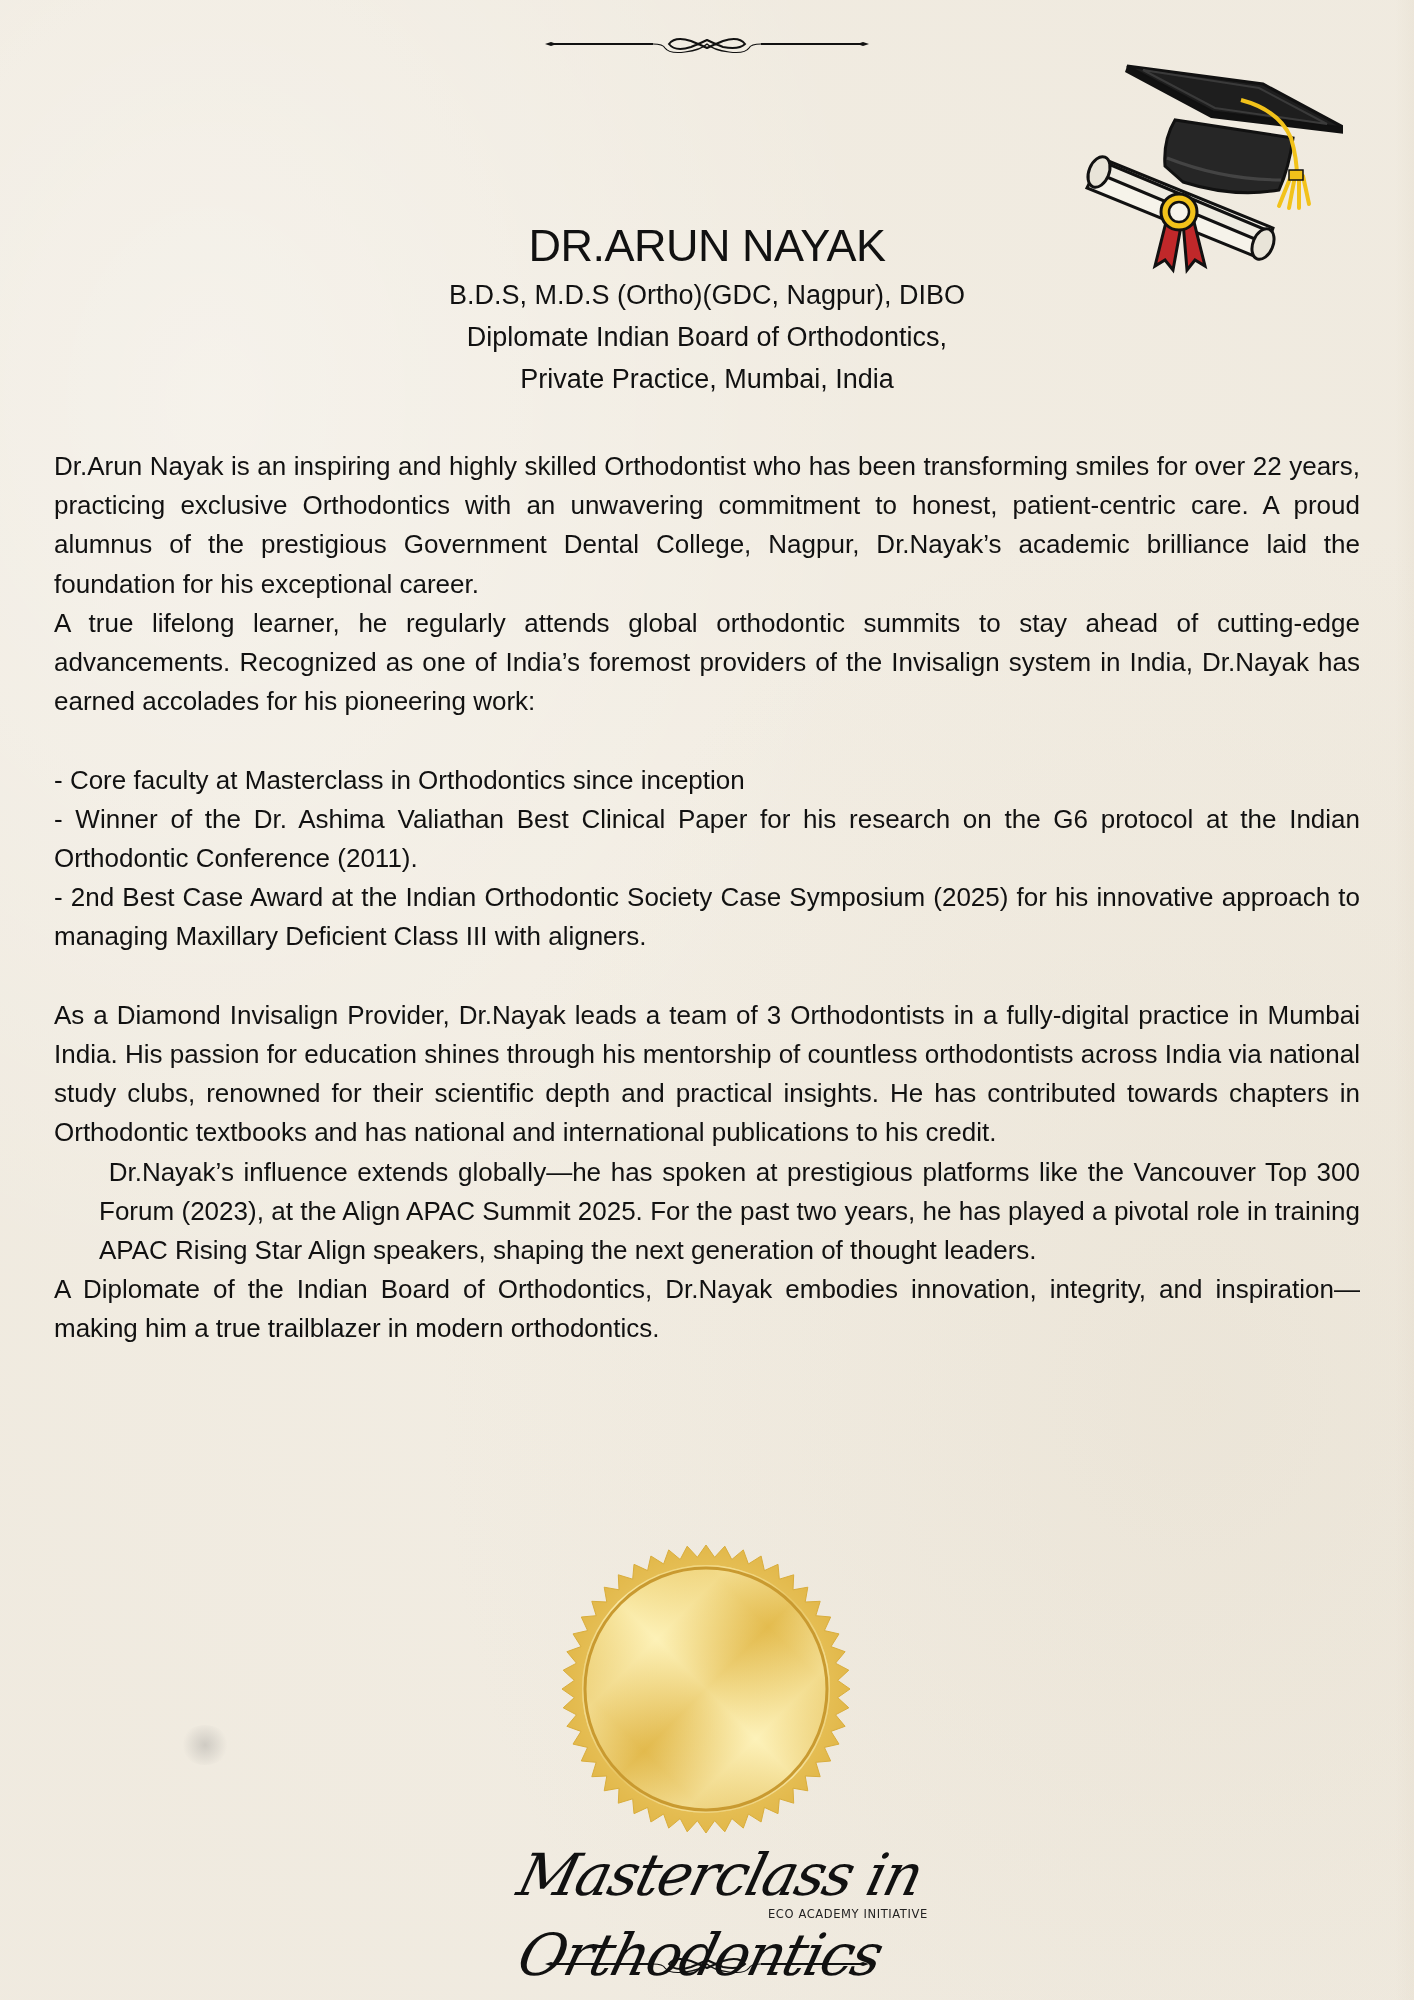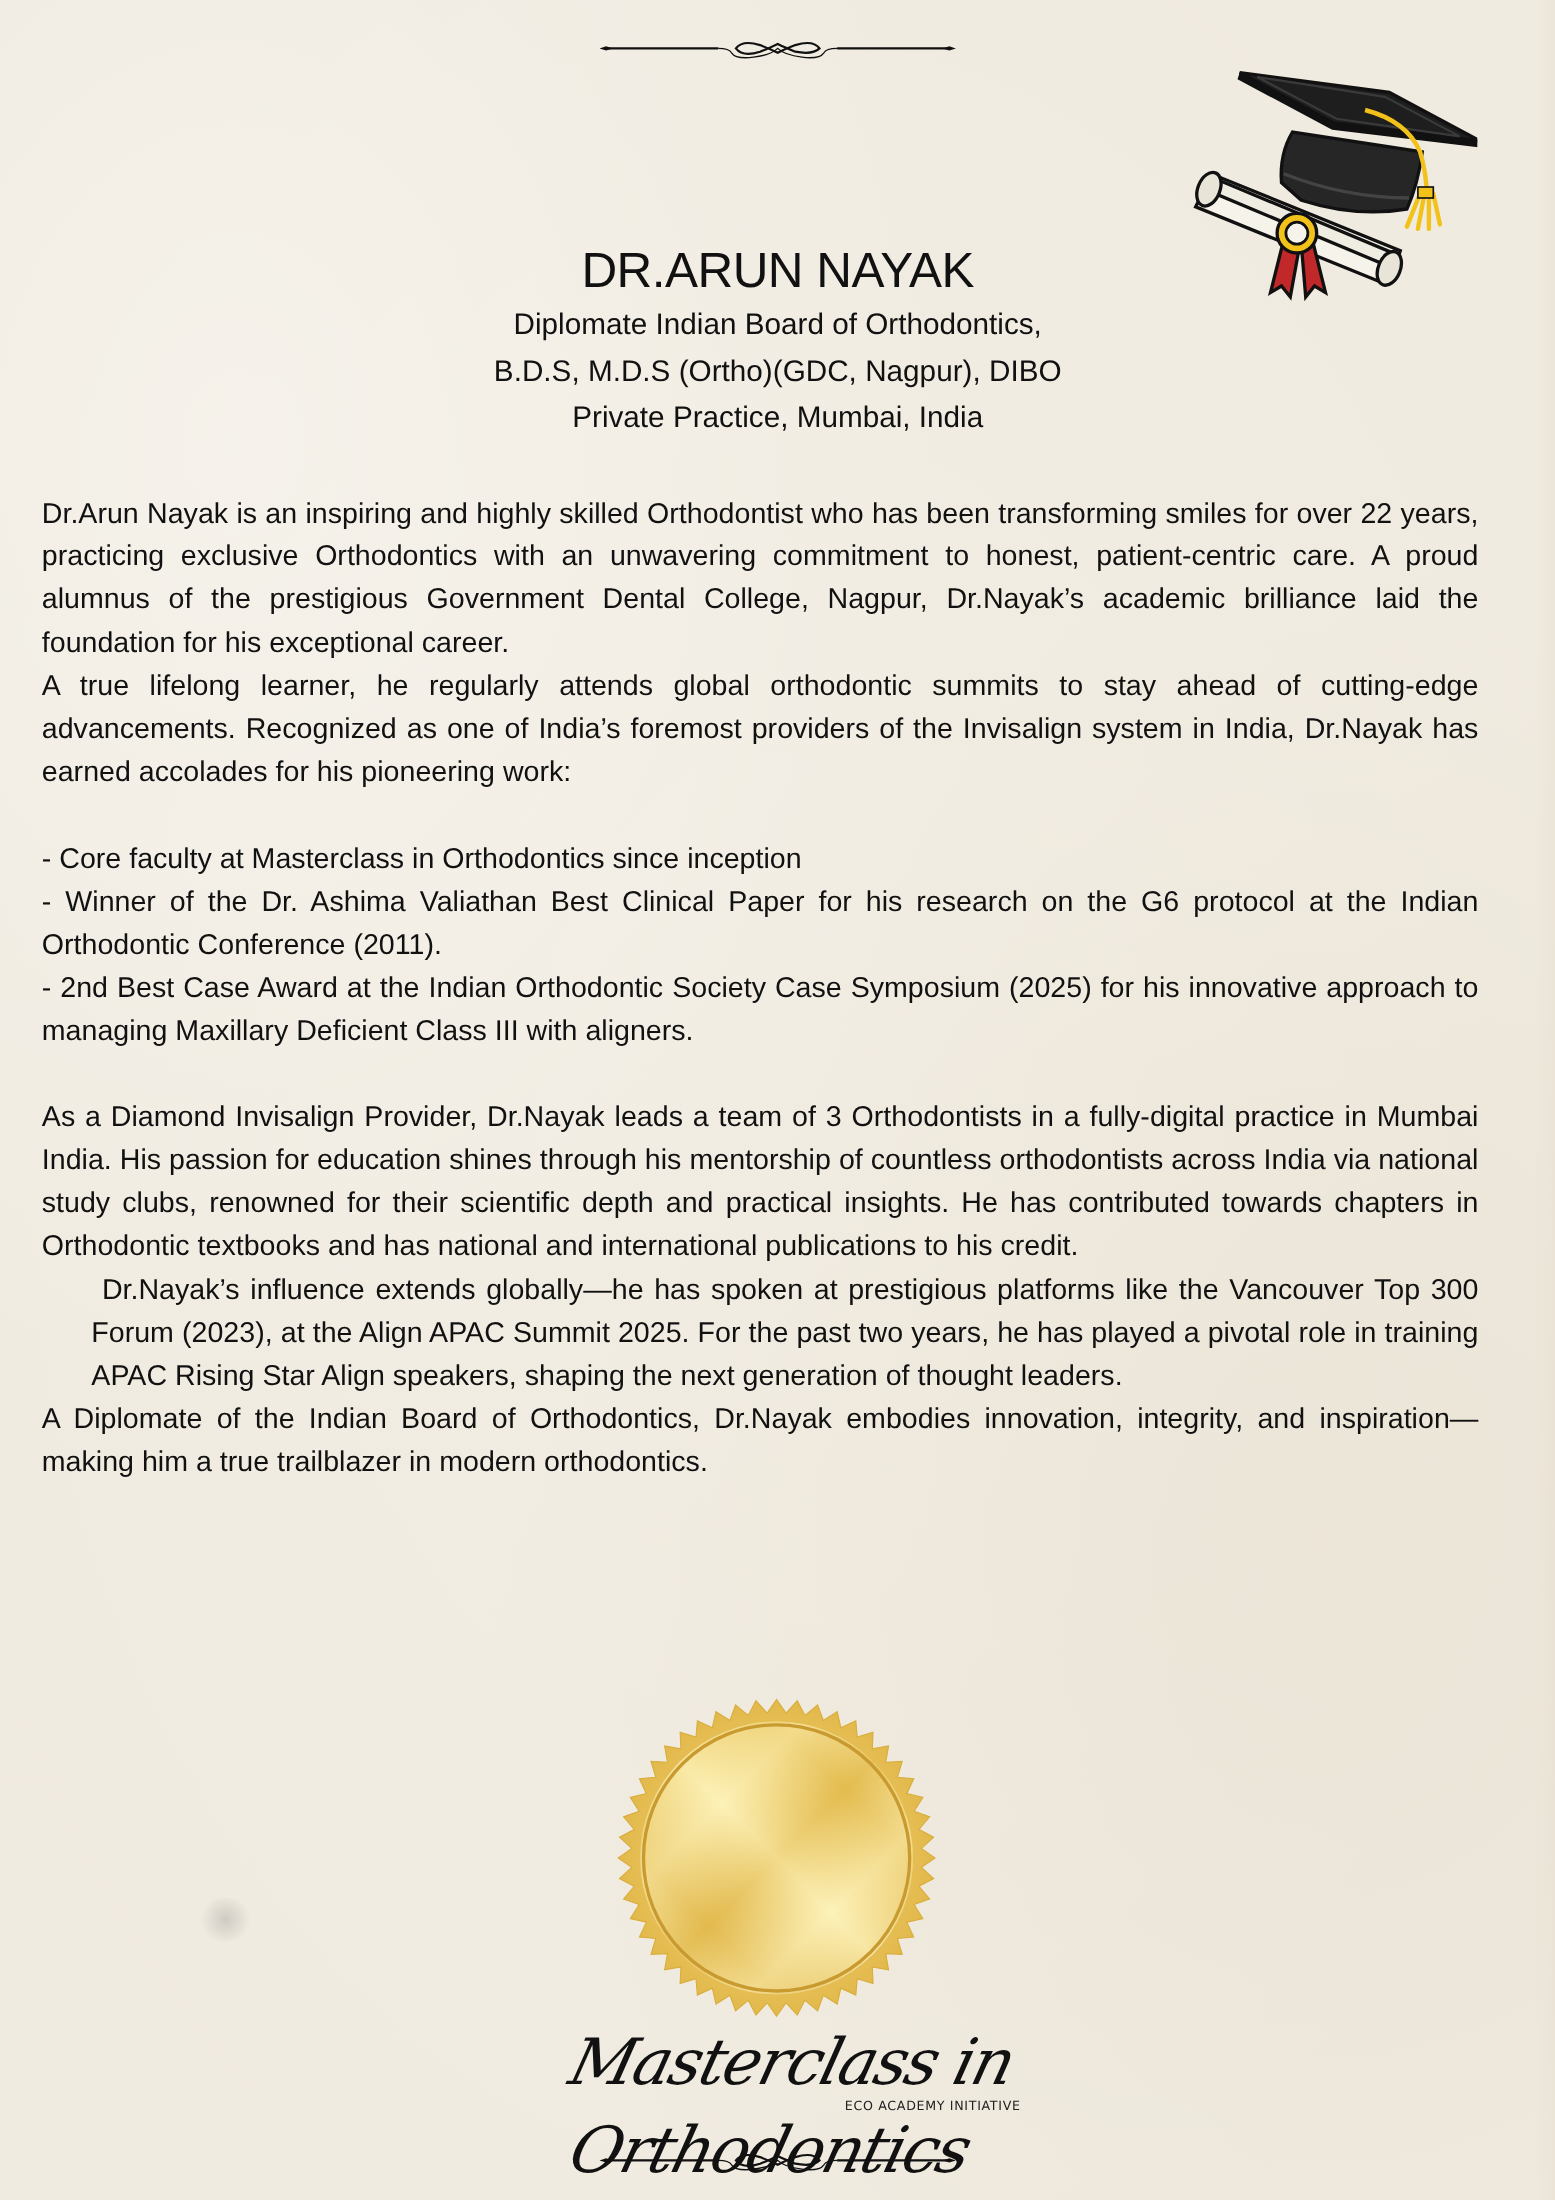--- a/index.html
+++ b/index.html
@@ -21,21 +21,21 @@
   .divider.top { top: 32px; }
   .divider.bottom { top: 1952px; }
 
   .cap-art { position: absolute; left: 1083px; top: 48px; width: 260px; height: 228px; }
 
   .header { position: absolute; left: 0; width: 1414px; top: 218px; text-align: center; }
   .name { font-size: 45px; line-height: 56px; letter-spacing: -0.5px; font-weight: 400; margin: 0; }
   .cred { font-size: 27px; line-height: 42px; margin: 0; }
 
   .body-text {
-    position: absolute; left: 38px; width: 1306px; top: 447px;
+    position: absolute; left: 54px; width: 1306px; top: 447px;
     font-size: 26px; line-height: 39.2px; text-align: justify;
   }
   .body-text p { margin: 0; }
   .body-text .gap { height: 39.2px; }
 
   .seal { position: absolute; left: 560px; top: 1543px; width: 292px; height: 292px; }
 
   .logo { position: absolute; left: 420px; top: 1835px; width: 580px; height: 110px; }
   .logo-script {
     position: absolute; left: 0; top: 0; width: 580px; text-align: center;
@@ -87,22 +87,22 @@
   </g>
   <g>
     <path d="M158 52 Q196 62 208 90 Q214 110 214 130" fill="none" stroke="#f2c21a" stroke-width="4"></path>
     <path d="M208 128 L196 158 M212 128 L206 160 M216 128 L216 160 M220 128 L226 156" stroke="#f2c21a" stroke-width="4" stroke-linecap="round"></path>
     <rect x="206" y="122" width="14" height="10" fill="#f2c21a" stroke="#111" stroke-width="1.5"></rect>
   </g>
 </svg>
 
 <div class="header">
   <h1 class="name">DR.ARUN NAYAK</h1>
+  <p class="cred">B.D.S, M.D.S (Ortho)(GDC, Nagpur), DIBO</p>
   <p class="cred">Diplomate Indian Board of Orthodontics,</p>
-  <p class="cred">B.D.S, M.D.S (Ortho)(GDC, Nagpur), DIBO</p>
   <p class="cred">Private Practice, Mumbai, India</p>
 </div>
 
 <div class="body-text">
   <p>Dr.Arun Nayak is an inspiring and highly skilled Orthodontist who has been transforming smiles for over 22 years, practicing exclusive Orthodontics with an unwavering commitment to honest, patient-centric care. A proud alumnus of the prestigious Government Dental College, Nagpur, Dr.Nayak’s academic brilliance laid the foundation for his exceptional career.</p>
   <p>A true lifelong learner, he regularly attends global orthodontic summits to stay ahead of cutting-edge advancements. Recognized as one of India’s foremost providers of the Invisalign system in India, Dr.Nayak has earned accolades for his pioneering work:</p>
   <div class="gap"></div>
   <div>
     <p>- Core faculty at Masterclass in Orthodontics since inception</p>
     <p>- Winner of the Dr. Ashima Valiathan Best Clinical Paper for his research on the G6 protocol at the Indian Orthodontic Conference (2011).</p>

